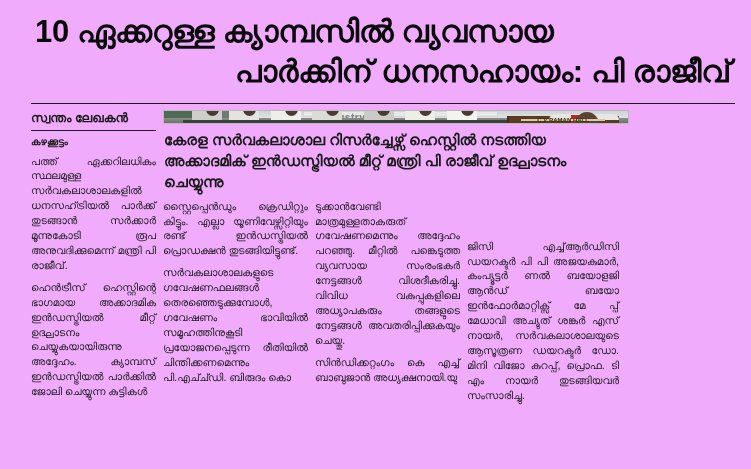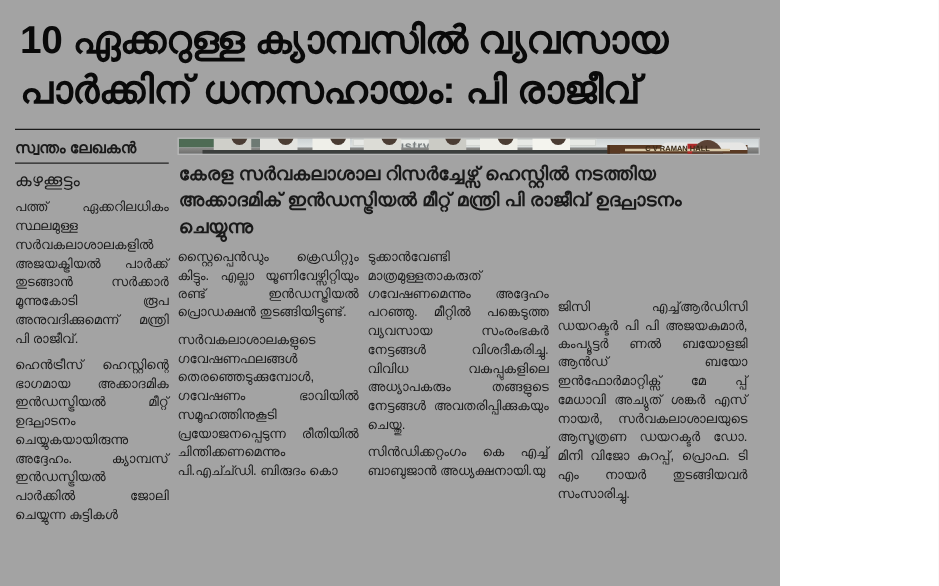--- a/index.html
+++ b/index.html
@@ -11,41 +11,41 @@
   body {
     width: 751px;
     height: 469px;
     font-family: "Liberation Sans", sans-serif;
     color: #111111;
     overflow: hidden;
     position: relative;
   }
   .page {
     position: relative;
-    width: 624px;
+    width: 751px;
     height: 469px;
-    background: #a3a3a3;
-    padding: 8px 16px 6px 12px;
+    background: #f0abfc;
+    padding: 8px 16px 6px 31px;
   }
 
   
   .headline-wrap {
     padding: 4px 4px 2px 4px;
   }
   .headline {
     font-family: "Liberation Sans", sans-serif;
     font-weight: bold;
     font-size: 31px;
     line-height: 1.30;
     letter-spacing: -0.3px;
     color: #0a0a0a;
     margin: 0;
     padding: 0 0 2px 0;
   }
-  .headline .l2 { display: block; }
+  .headline .l2 { display: block; text-align: right; }
 
   .rule {
     border: 0;
     border-top: 1.5px solid #1a1a1a;
     margin: 6px 0 0 0;
   }
 
   
   .content {
     display: flex;
@@ -70,22 +70,22 @@
   .byline {
     font-weight: bold;
     font-size: 12.5px;
     padding-bottom: 3px;
     border-bottom: 1px solid #222;
     margin-bottom: 4px;
     display: inline-block;
     width: 100%;
   }
   .dateline {
-    font-weight: normal;
-    font-size: 14px;
+    font-weight: bold;
+    font-size: 10px;
     margin-bottom: 4px;
   }
   .para { margin: 0 0 7px 0; }
 
   
   .right-block {
     width: 470px;
     display: flex;
     flex-direction: column;
   }
@@ -192,21 +192,21 @@
       <span class="l2">പാർക്കിന് ധനസഹായം: പി രാജീവ്</span>
     </h1>
   </div>
   <hr class="rule">
 
   <div class="content">
 
     <div class="col col-1">
       <div class="byline">സ്വന്തം ലേഖകൻ</div>
       <div class="dateline">കഴക്കൂട്ടം</div>
-      <p class="para">പത്ത് ഏക്കറിലധികം സ്ഥലമുള്ള സർവകലാശാലകളിൽ അജയക്ട്രിയൽ പാർക്ക് തുടങ്ങാൻ സർക്കാർ മൂന്നുകോടി രൂപ അനുവദിക്കുമെന്ന് മന്ത്രി പി രാജീവ്.</p>
+      <p class="para">പത്ത് ഏക്കറിലധികം സ്ഥലമുള്ള സർവകലാശാലകളിൽ ധനസഹ്ട്രിയൽ പാർക്ക് തുടങ്ങാൻ സർക്കാർ മൂന്നുകോടി രൂപ അനുവദിക്കുമെന്ന് മന്ത്രി പി രാജീവ്.</p>
       <p class="para">ഹെൻട്രീസ് ഹെസ്റ്റിന്റെ ഭാഗമായ അക്കാദമിക ഇൻഡസ്ട്രിയൽ മീറ്റ് ഉദ്ഘാടനം ചെയ്യുകയായിരുന്നു അദ്ദേഹം. ക്യാമ്പസ് ഇൻഡസ്ട്രിയൽ പാർക്കിൽ ജോലി ചെയ്യുന്ന കുട്ടികൾ</p>
     </div>
 
     <div class="right-block">
 
       <div class="photo-frame">
         <div class="photo">
           <div class="wall"></div>
           <div class="green-strip"></div>
           <div class="dark-left" style="left:10%;width:8%;background:#6e7a74;"></div>

